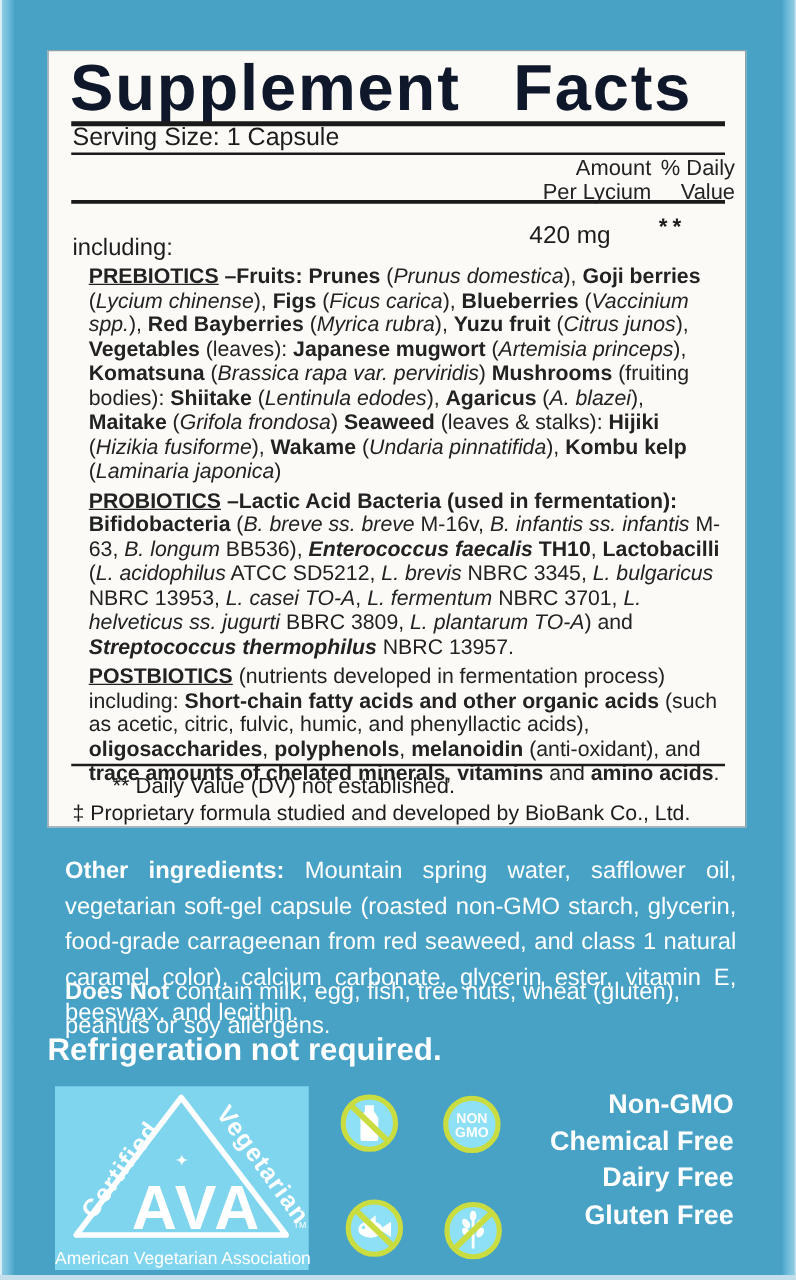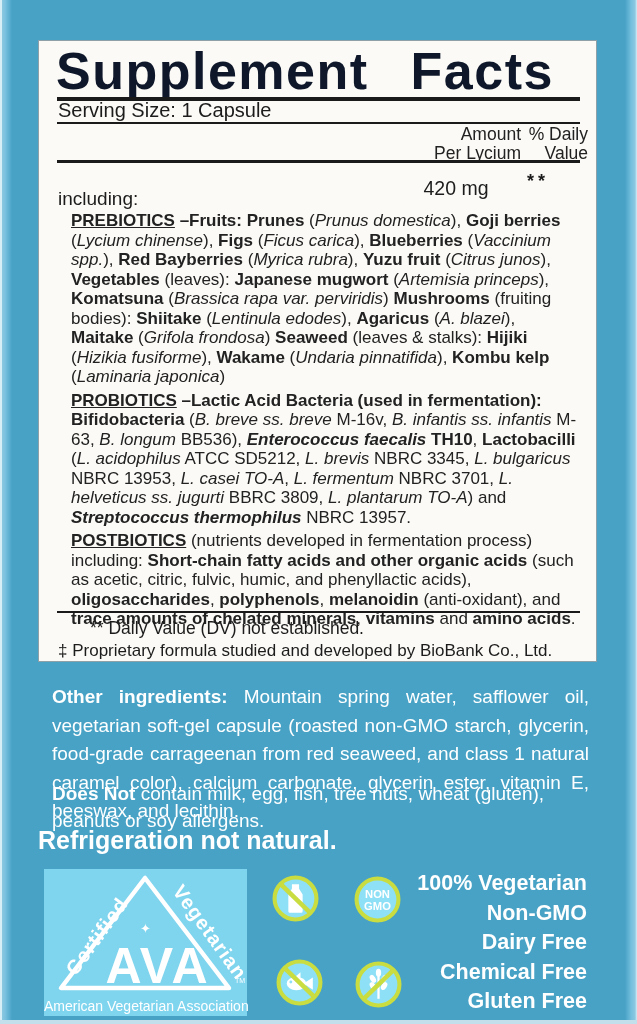--- a/index.html
+++ b/index.html
@@ -108,21 +108,21 @@
       <p><span class="seg-b seg-u">POSTBIOTICS</span><span>  (nutrients developed in fermentation process) including: </span><span class="seg-b">Short-chain fatty acids and other organic acids</span><span> (such as acetic, citric, fulvic, humic, and phenyllactic acids), </span><span class="seg-b">oligosaccharides</span><span>, </span><span class="seg-b">polyphenols</span><span>, </span><span class="seg-b">melanoidin</span><span> (anti-oxidant), and </span><span class="seg-b">trace amounts of chelated minerals</span><span>, </span><span class="seg-b">vitamins</span><span> and </span><span class="seg-b">amino acids</span><span>.</span></p>
     </div>
 
     <div class="rule rule-4"></div>
     <div class="footnote fn-1">** Daily Value (DV) not established.</div>
     <div class="footnote fn-2">‡ Proprietary formula studied and developed by BioBank Co., Ltd.</div>
   </div>
 
   <div class="other-ing blue-text"><span class="seg-b">Other ingredients: </span><span>Mountain spring water, safflower oil, vegetarian soft-gel capsule (roasted non-GMO starch, glycerin, food-grade carrageenan from red seaweed, and class 1 natural caramel color), calcium carbonate, glycerin ester, vitamin E, beeswax, and lecithin.</span></div>
   <div class="does-not blue-text"><span class="seg-b">Does Not</span><span> contain milk, egg, fish, tree nuts, wheat (gluten), peanuts or soy allergens.</span></div>
-  <div class="refrig blue-text">Refrigeration not natural.</div>
+  <div class="refrig blue-text">Refrigeration not required.</div>
 
   <div class="ava-box">
     <svg width="203" height="147" viewBox="0 0 203 147">
       <polygon points="101,9 17,119 185,119" fill="none" stroke="#ffffff" stroke-width="4.5" stroke-linejoin="round"></polygon>
     </svg>
     <div class="ava-rot ava-certified">Certified</div>
     <div class="ava-rot ava-vegetarian">Vegetarian</div>
     <div class="ava-star">✦</div>
     <div class="ava-acronym">AVA</div>
     <div class="ava-tm">TM</div>
@@ -160,21 +160,20 @@
       <ellipse cx="23" cy="11.5" rx="2.6" ry="4" fill="#ffffff"></ellipse>
       <ellipse cx="17.5" cy="17.5" rx="2.6" ry="4.2" fill="#ffffff" transform="rotate(-32 17.5 17.5)"></ellipse>
       <ellipse cx="28.5" cy="17.5" rx="2.6" ry="4.2" fill="#ffffff" transform="rotate(32 28.5 17.5)"></ellipse>
       <ellipse cx="17.5" cy="24.5" rx="2.6" ry="4.2" fill="#ffffff" transform="rotate(-32 17.5 24.5)"></ellipse>
       <ellipse cx="28.5" cy="24.5" rx="2.6" ry="4.2" fill="#ffffff" transform="rotate(32 28.5 24.5)"></ellipse>
       <line x1="37" y1="9.5" x2="9" y2="36.5" stroke="#c9dc40" stroke-width="4.5"></line>
     </svg>
   </div>
 
   <div class="claims">
-    <div>100% Vegetarian</div>
     <div>Non-GMO</div>
+    <div>Chemical Free</div>
     <div>Dairy Free</div>
-    <div>Chemical Free</div>
     <div>Gluten Free</div>
   </div>
 
   <div class="bottom-edge"></div>
 </div>
 
 </body></html>

